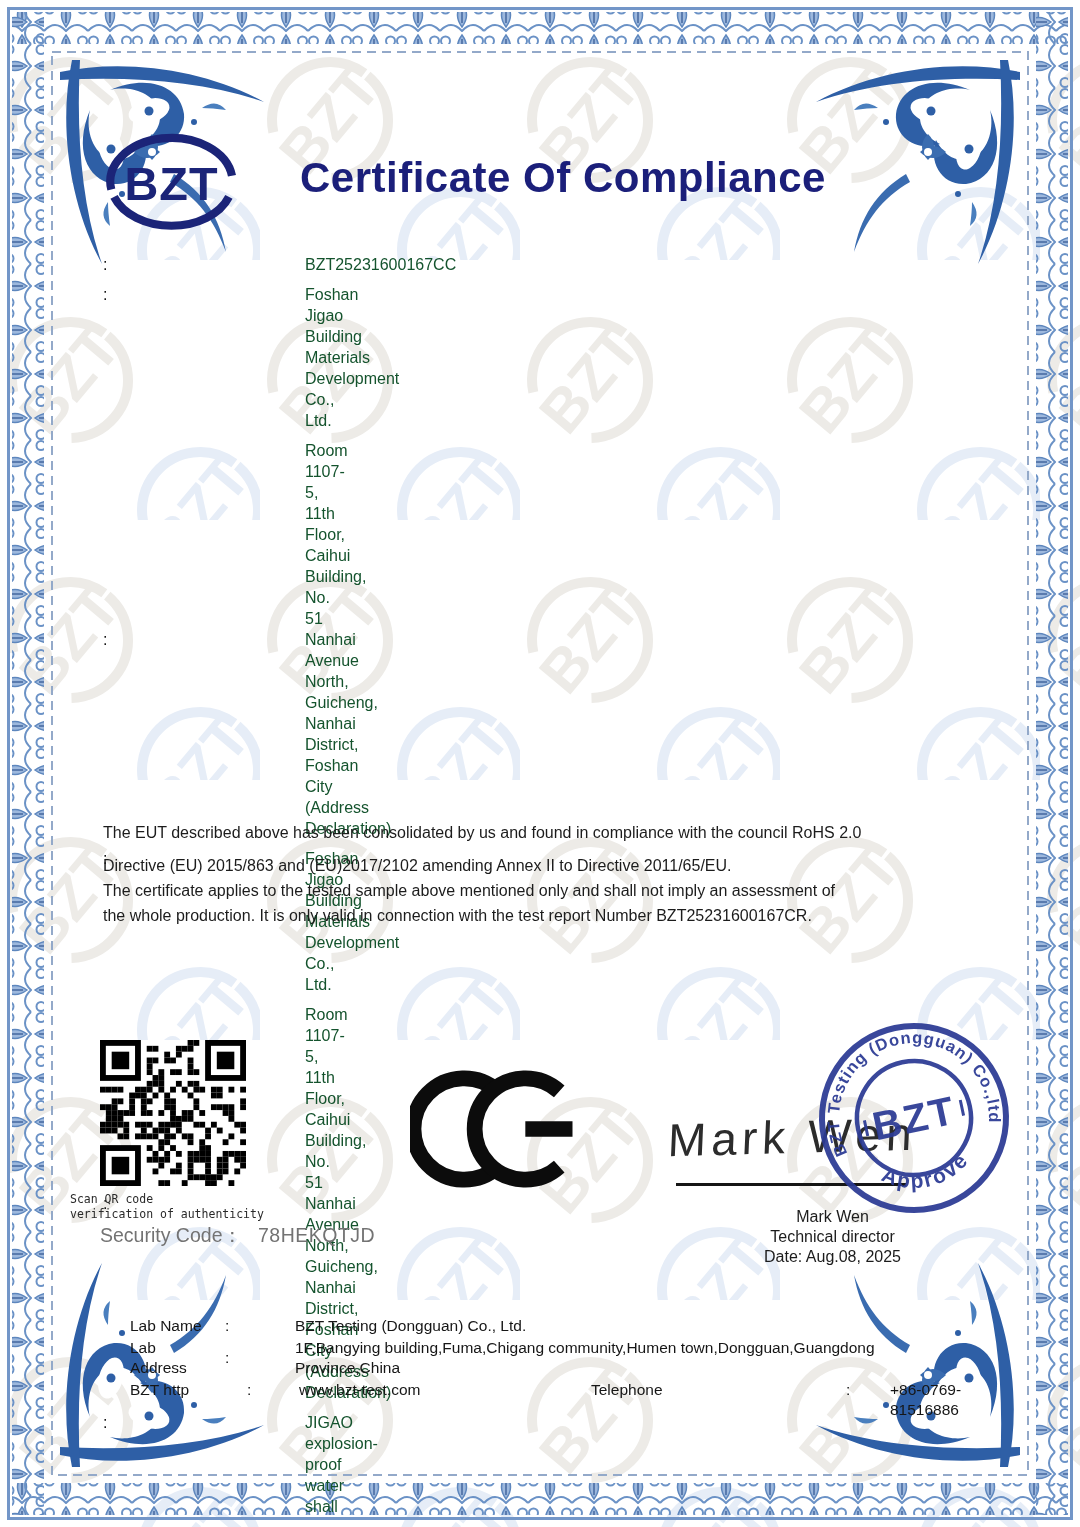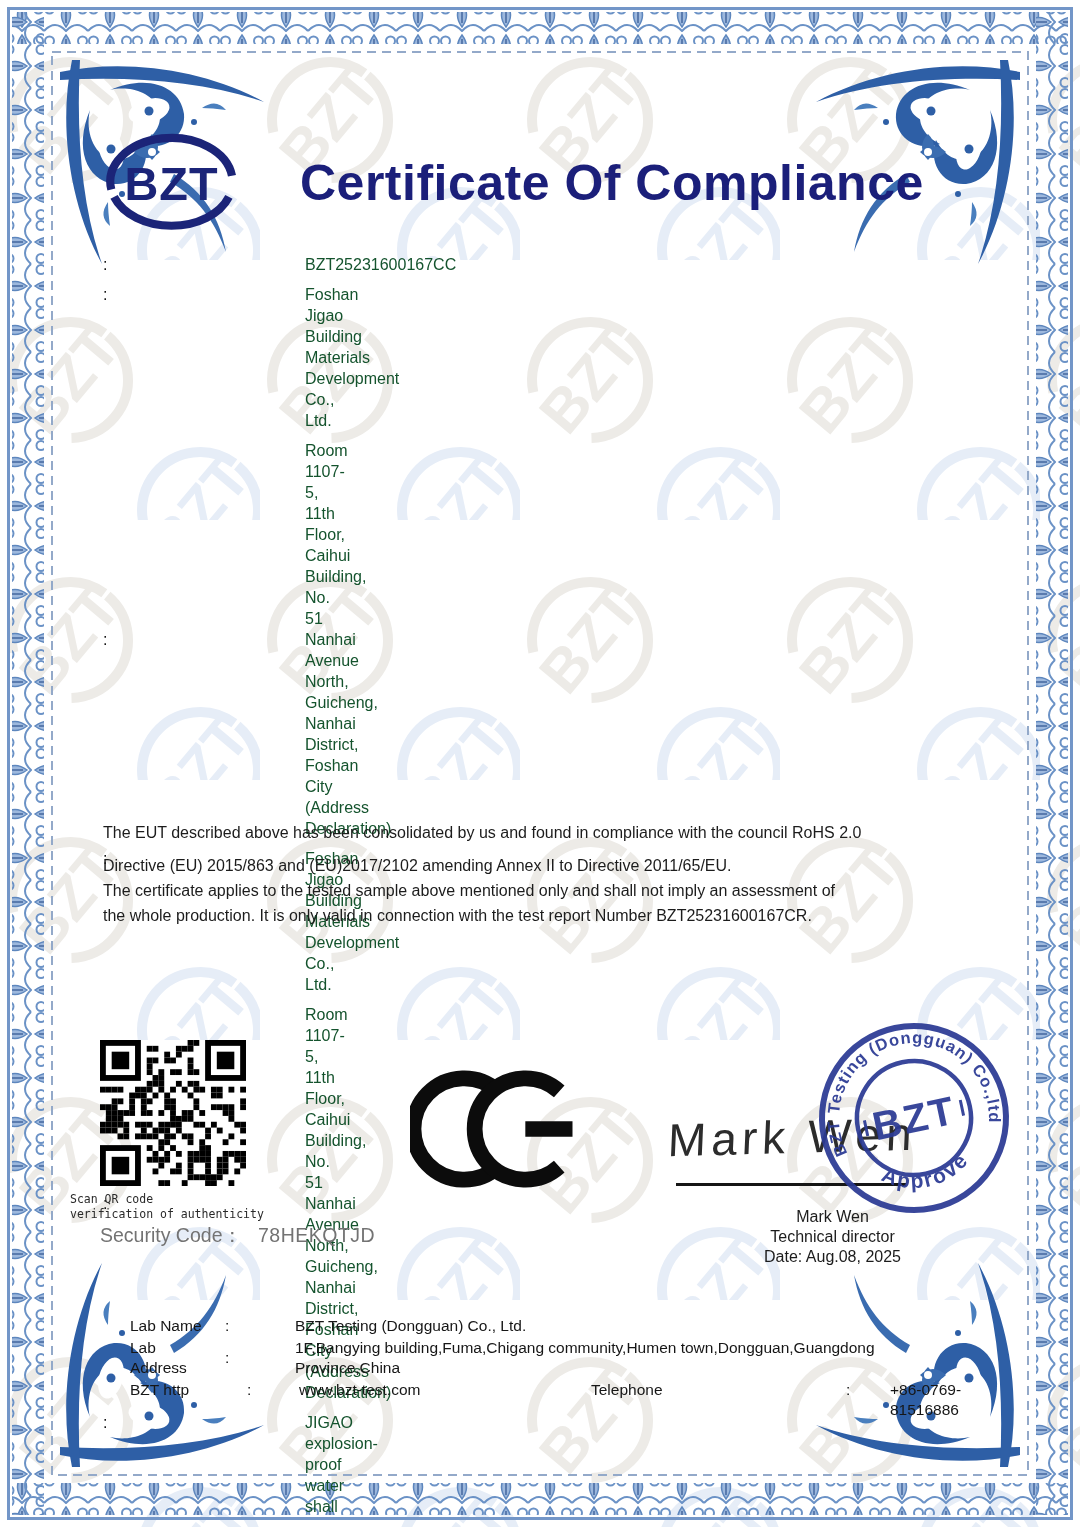--- a/index.html
+++ b/index.html
@@ -3,21 +3,21 @@
 <meta charset="utf-8">
 <style>
   html,body{margin:0;padding:0;background:#ffffff;}
   .page{position:relative;width:1080px;height:1527px;background:#ffffff;overflow:hidden;
         font-family:"Liberation Sans",sans-serif;color:#1a1a1a;}
   .layer{position:absolute;inset:0;}
   .z0{z-index:0}.z1{z-index:1}.z2{z-index:2}
 
   
   .logo{position:absolute;left:98px;top:128px;}
-  .title{position:absolute;left:300px;top:154px;font-size:50px;font-weight:bold;
+  .title{position:absolute;left:300px;top:154px;font-size:42px;font-weight:bold;
          color:#1b1f7a;letter-spacing:.5px;white-space:nowrap;}
 
   
   .fields{position:absolute;left:103px;top:254px;width:880px;}
   .frow{display:grid;grid-template-columns:202px 35px 1fr;font-size:16px;line-height:21px;
         margin-bottom:9px;align-items:start;}
   .frow .col{color:#111;}
   .frow .val{color:#14532d;white-space:pre-line;}
   .frow.vcenter{align-items:center;}
 

